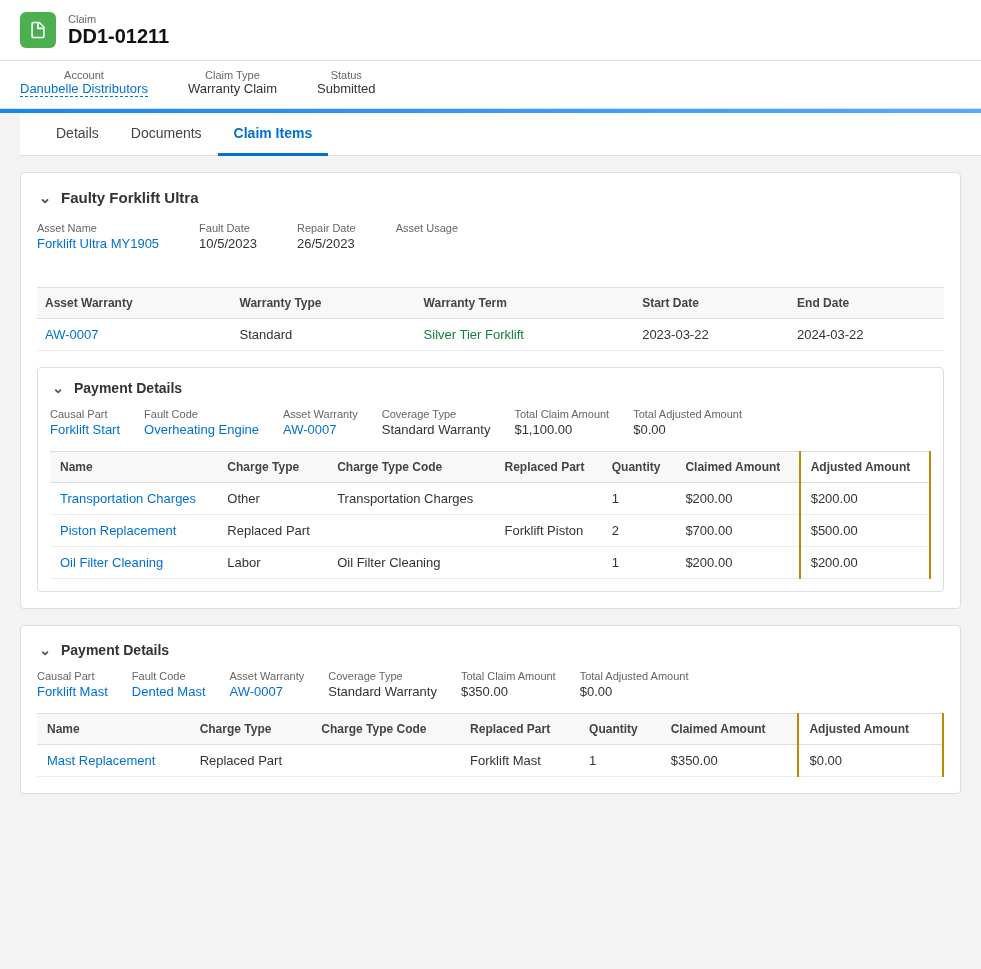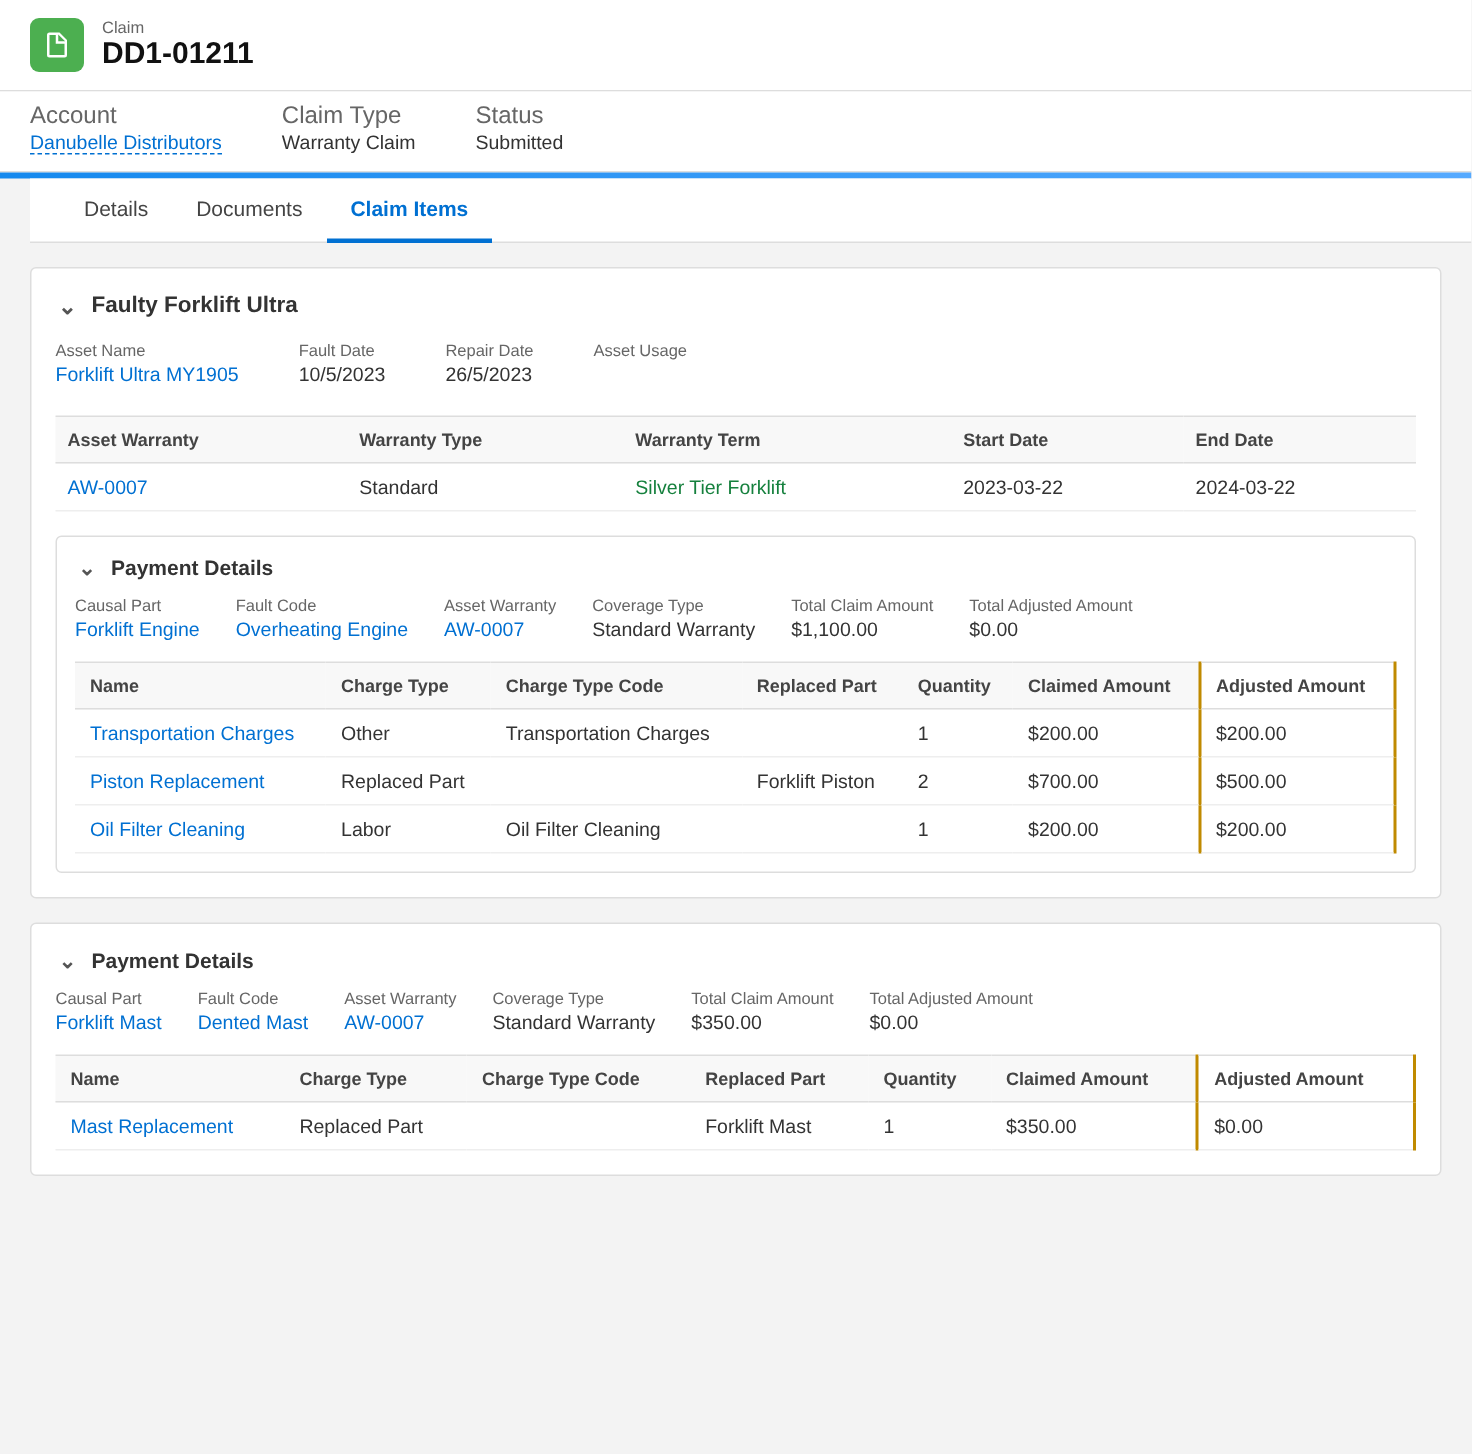--- a/index.html
+++ b/index.html
@@ -9,42 +9,42 @@
 
     
     .header { background: #fff; padding: 12px 20px; border-bottom: 1px solid #ddd; display: flex; align-items: center; gap: 12px; }
     .header-icon { width: 36px; height: 36px; background: #4caf50; border-radius: 6px; display: flex; align-items: center; justify-content: center; }
     .header-icon svg { width: 20px; height: 20px; }
     .header-text .header-label { font-size: 11px; color: #666; }
     .header-text .header-title { font-size: 20px; font-weight: 700; color: #111; }
 
     
     .meta-bar { background: #fff; padding: 8px 20px 12px; border-bottom: 1px solid #ddd; display: flex; gap: 40px; }
-    .meta-item .meta-label { font-size: 16px; color: #666; }
+    .meta-item .meta-label { font-size: 11px; color: #666; text-align: center; }
     .meta-item .meta-value { font-size: 13px; color: #333; text-align: center; }
     .meta-item .meta-value.link { color: #0070d2; text-decoration: none; border-bottom: 1px dashed #0070d2; }
 
     
     .blue-sep { height: 4px; background: linear-gradient(to right, #1589ee, #56aaff); }
 
     
     .tabs { background: #fff; border-bottom: 1px solid #ddd; padding: 0 20px; display: flex; gap: 0; margin-left: 20px; }
     .tab { padding: 12px 16px; font-size: 14px; color: #444; cursor: pointer; border-bottom: 3px solid transparent; margin-bottom: -1px; }
     .tab.active { font-weight: 700; border-bottom: 3px solid #0070d2; color: #0070d2; }
 
     
     .content { padding: 16px 20px; }
 
     
     .section-card { background: #fff; border: 1px solid #ddd; border-radius: 4px; margin-bottom: 16px; padding: 16px; }
     .section-header { display: flex; align-items: center; gap: 8px; font-size: 15px; font-weight: 700; margin-bottom: 16px; }
     .chevron-icon { width: 16px; height: 16px; display: inline-flex; align-items: center; justify-content: center; color: #555; }
 
     
-    .asset-details { display: flex; gap: 40px; margin-bottom: 20px; }
+    .asset-details { display: flex; gap: 40px; margin-bottom: 36px; }
     .asset-field .field-label { font-size: 11px; color: #666; margin-bottom: 2px; }
     .asset-field .field-value { font-size: 13px; color: #333; }
     .asset-field .field-value.link { color: #0070d2; text-decoration: none; }
 
     
     .warranty-table { width: 100%; border-collapse: collapse; margin-bottom: 16px; }
     .warranty-table th { text-align: left; font-size: 12px; font-weight: 600; color: #444; padding: 8px; border-top: 1px solid #ddd; border-bottom: 1px solid #ddd; background: #f8f8f8; }
     .warranty-table td { padding: 8px; border-bottom: 1px solid #eee; font-size: 13px; }
     .warranty-table td a { color: #0070d2; text-decoration: none; }
 
@@ -156,21 +156,21 @@
       </table>
 
       <div class="payment-card">
         <div class="payment-card-header">
           <span class="chevron-icon">⌄</span>
           <span>Payment Details</span>
         </div>
         <div class="payment-meta">
           <div class="payment-meta-item">
             <div class="pm-label">Causal Part</div>
-            <a class="pm-value link">Forklift Engine</a>
+            <a class="pm-value link">Forklift Start</a>
           </div>
           <div class="payment-meta-item">
             <div class="pm-label">Fault Code</div>
             <a class="pm-value link">Overheating Engine</a>
           </div>
           <div class="payment-meta-item">
             <div class="pm-label">Asset Warranty</div>
             <a class="pm-value link">AW-0007</a>
           </div>
           <div class="payment-meta-item">

